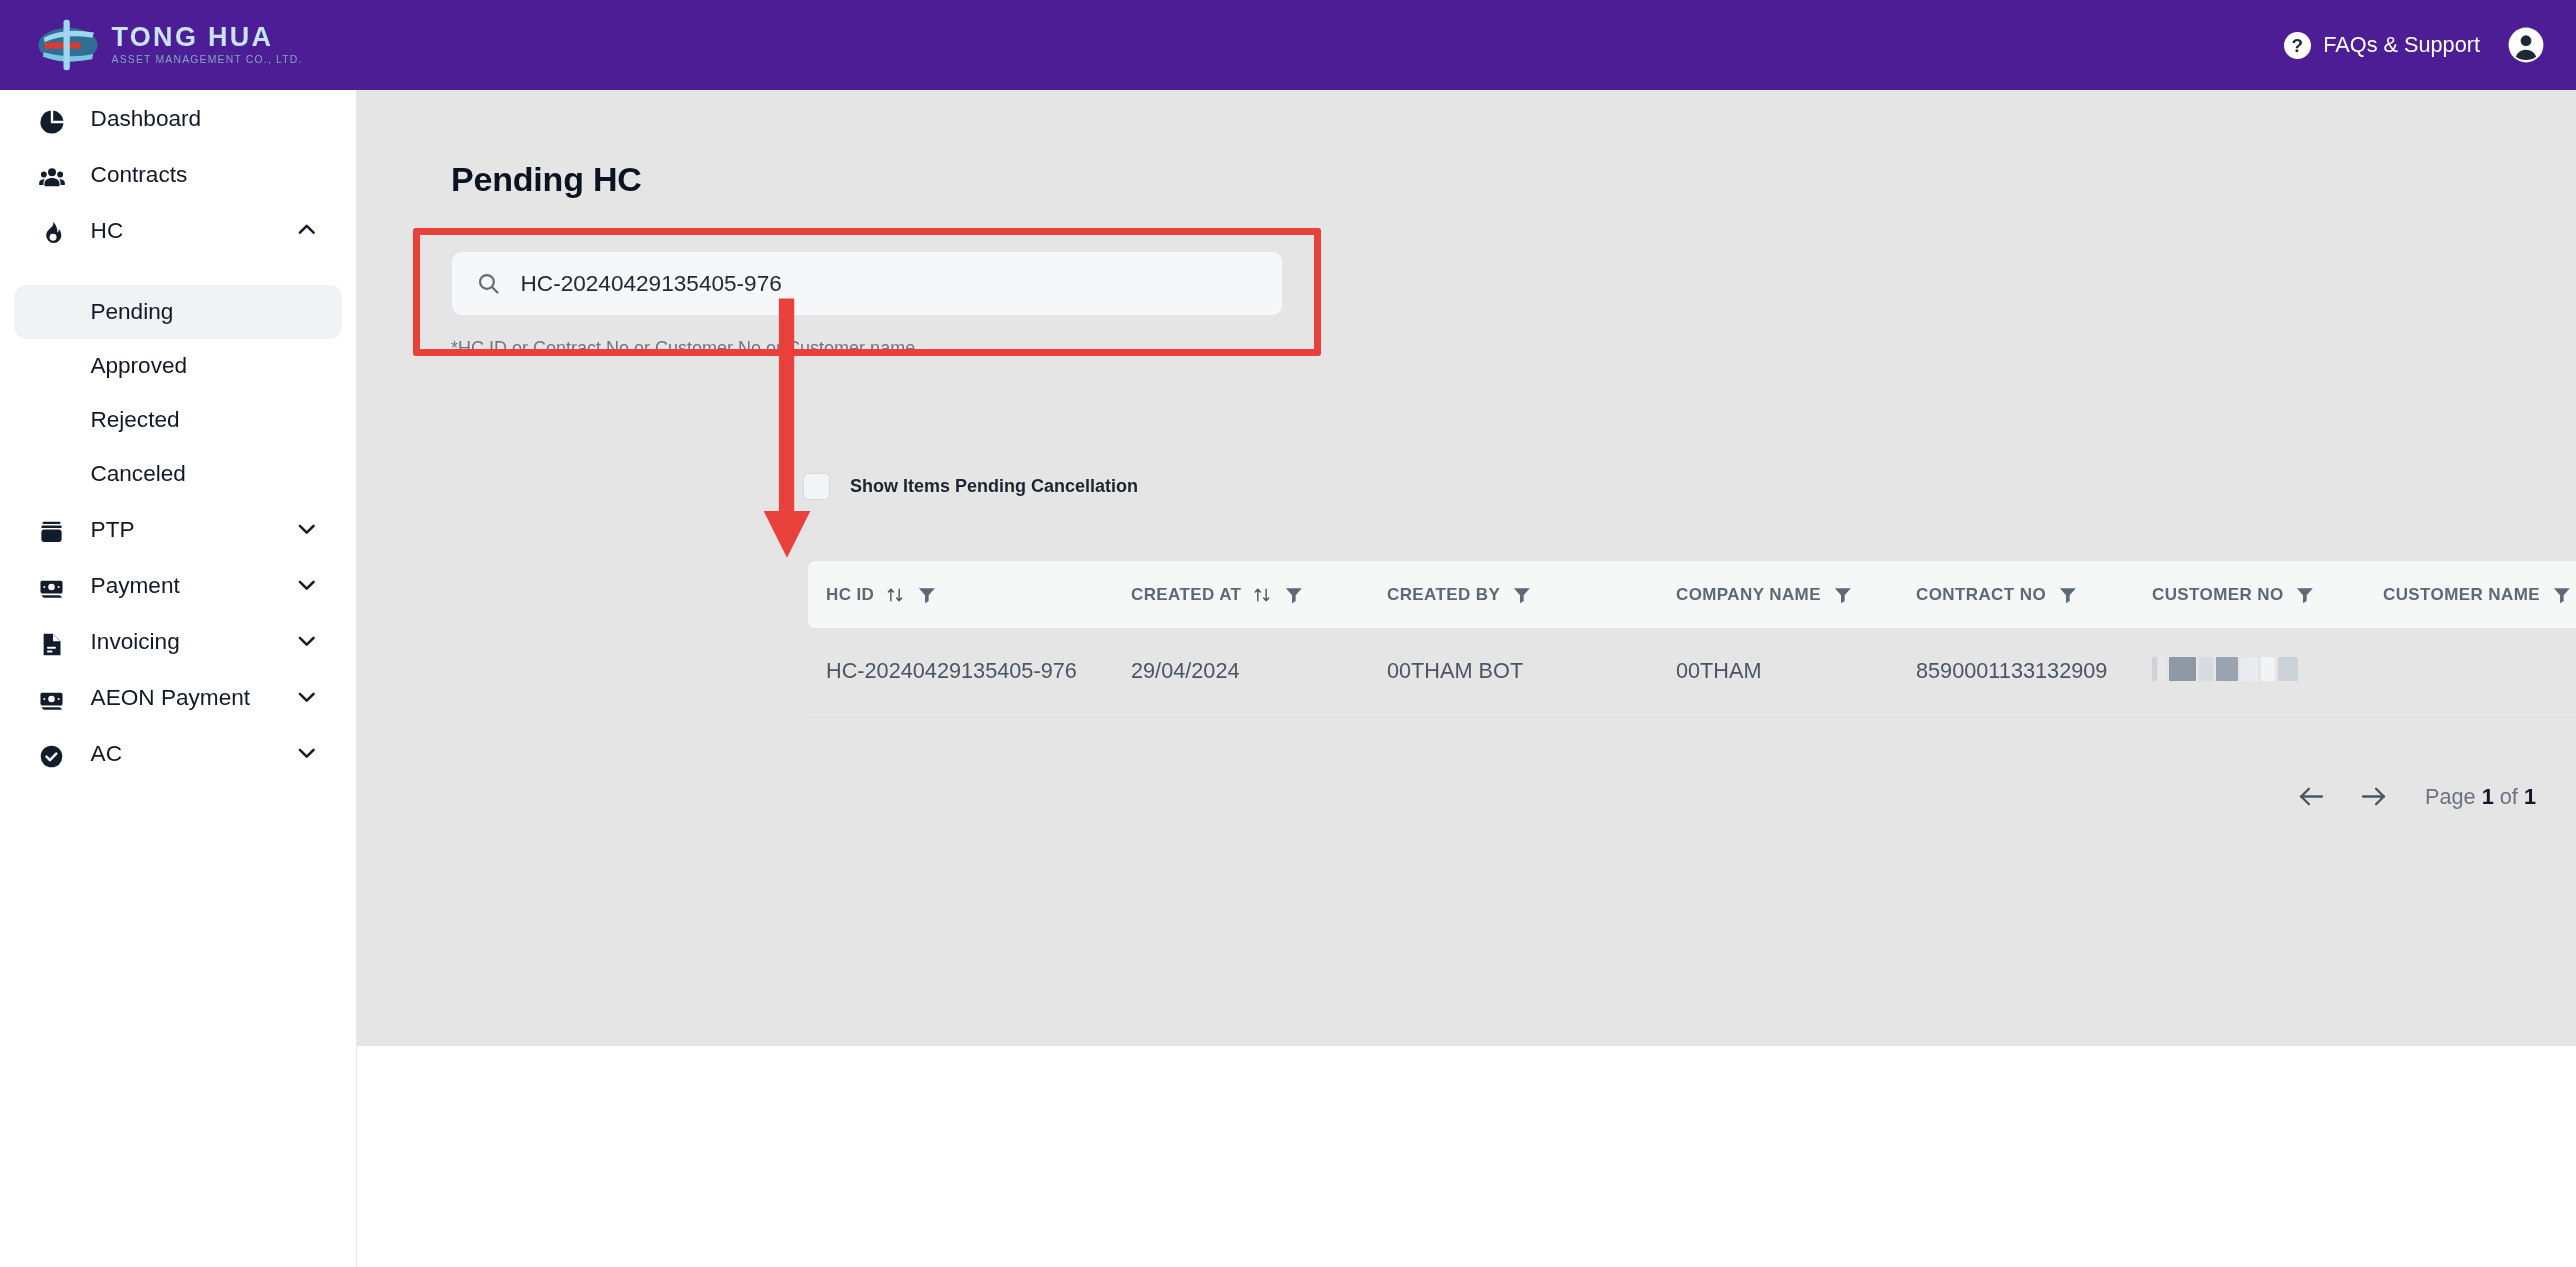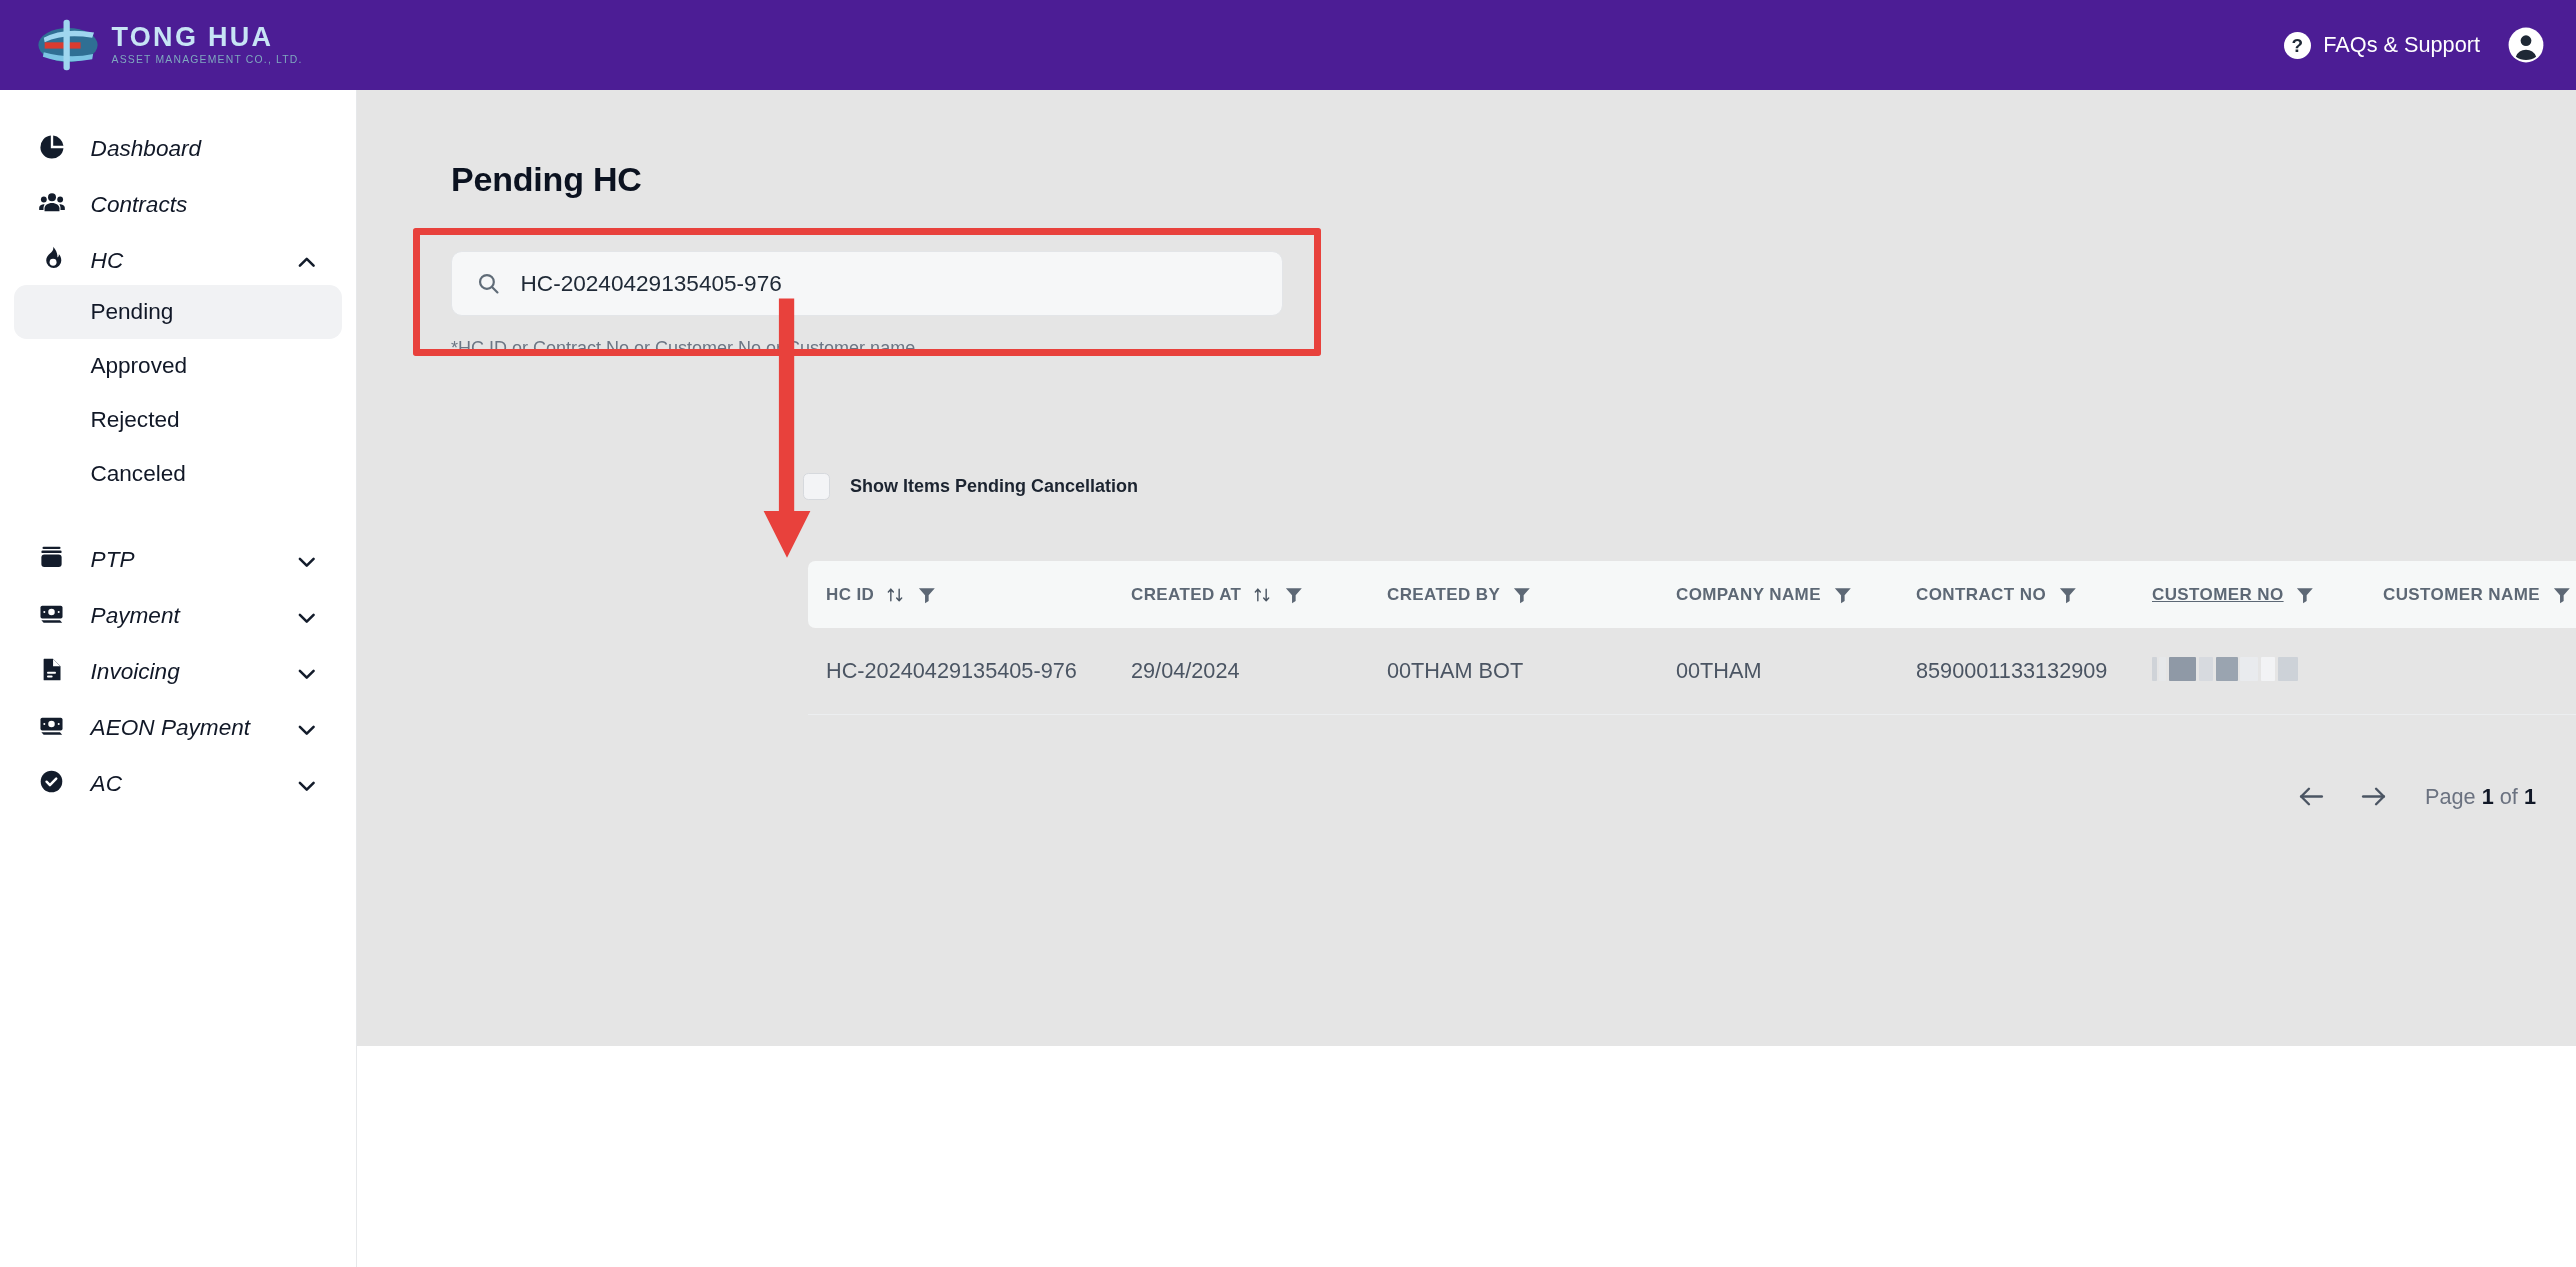--- a/index.html
+++ b/index.html
@@ -54,26 +54,25 @@
   
   .sidebar {
     position: absolute; left: 0; top: 90px;
     width: 357px; height: 1177px;
     background: #ffffff;
     border-right: 0.9px solid #e6e8ea;
     padding-top: 16.2px;
   }
   .nav-item {
     position: relative;
-    display: flex; align-items: flex-end;
+    display: flex; align-items: flex-start;
     height: 56px; margin: 0 14.4px;
     padding-left: 21.7px;
     border-radius: 10.8px;
     cursor: pointer;
-    font-style: italic;
   }
   .nav-item .nav-ico {
     width: 31px; height: 31px; flex: 0 0 31px;
     display: flex; align-items: center; justify-content: center;
     color: #131c2b;
   }
   .nav-item .nav-label {
     margin-left: 23.5px;
     font-size: 22.6px; color: #111827; font-weight: 400;
     white-space: nowrap;
@@ -187,21 +186,21 @@
   .td {
     font-size: 21.7px; color: #4b5563; white-space: nowrap;
   }
 
   
   .c1 { width: 323px; flex: 0 0 323px; padding-left: 18px; }
   .c2 { width: 256px; flex: 0 0 256px; }
   .c3 { width: 289px; flex: 0 0 289px; }
   .c4 { width: 240px; flex: 0 0 240px; }
   .c5 { width: 236px; flex: 0 0 236px; }
-  .c6 { width: 231px; flex: 0 0 231px; text-decoration: underline; }
+  .c6 { width: 231px; flex: 0 0 231px; }
   .c7 { width: 359px; flex: 0 0 359px; }
 
   .redact {
     display: inline-flex; align-items: center; height: 27px;
   }
   .redact i {
     display: block; height: 23.5px; margin-right: 2.7px; border-radius: 0.9px;
   }
 
   

